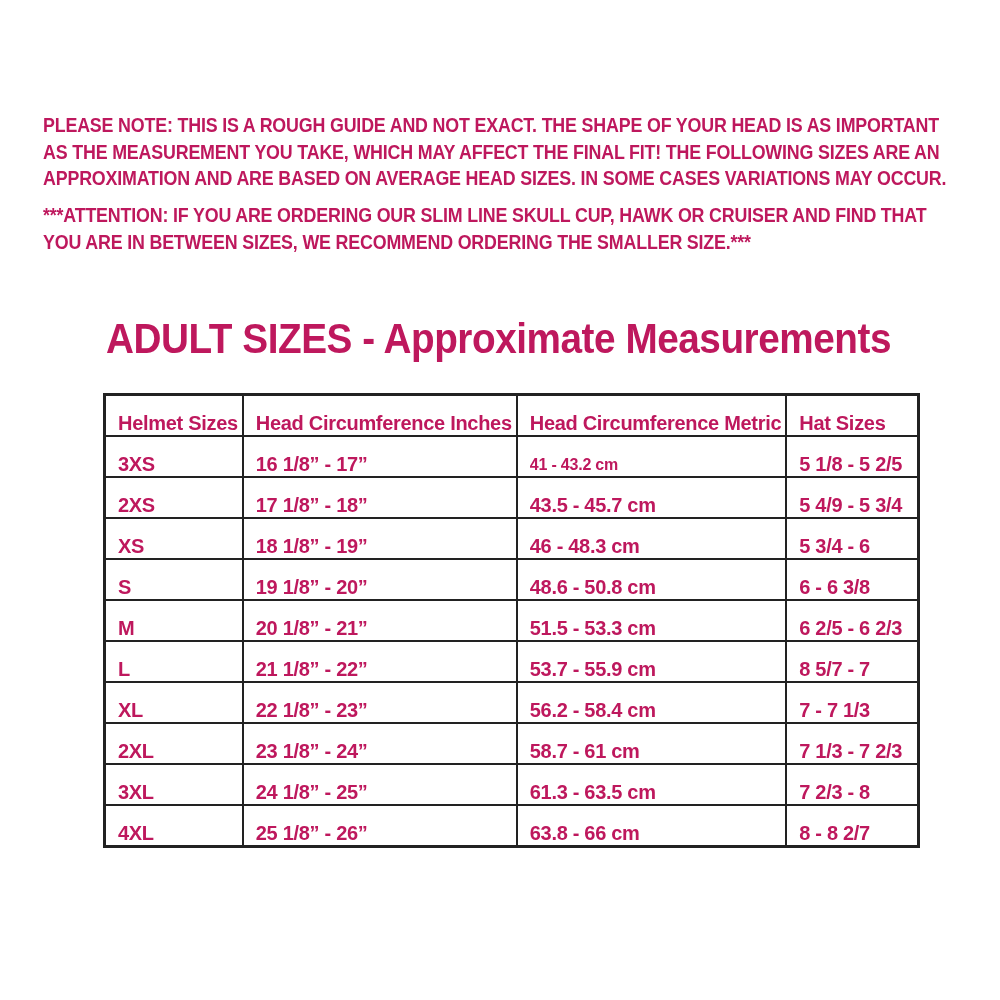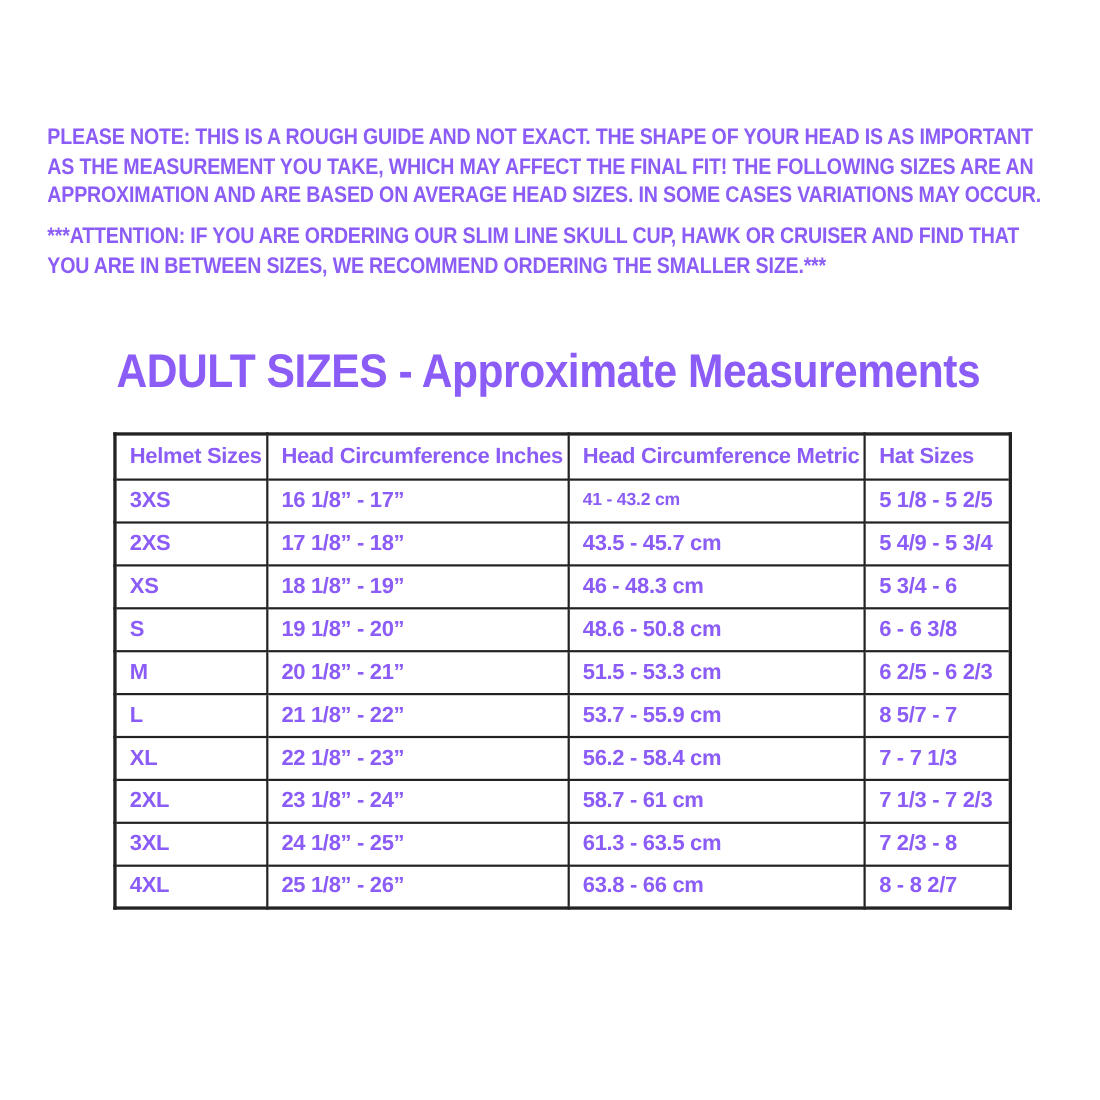--- a/index.html
+++ b/index.html
@@ -1,21 +1,21 @@
 <!DOCTYPE html>
 <html><head>
 <meta charset="utf-8">
 <style>
   html, body { margin: 0; padding: 0; background: #ffffff; }
   .page {
     position: relative;
     width: 1000px;
     height: 1000px;
     background: #ffffff;
-    color: #8b5cf6;
+    color: #be185d;
     font-family: "Liberation Sans", sans-serif;
     overflow: hidden;
   }
   .para {
     position: absolute;
     left: 43px;
     width: 1060px;
     font-weight: bold;
     font-size: 20.5px;
     line-height: 26.5px;
@@ -42,21 +42,21 @@
     left: 103px;
     top: 393px;
     border-collapse: collapse;
     table-layout: fixed;
     border: 3px solid #222222;
   }
   .size-table th, .size-table td {
     border: 2px solid #222222;
     text-align: left;
     vertical-align: middle;
-    padding: 0 4px 0 12px;
+    padding: 16px 4px 0 12px;
     font-weight: bold;
     font-size: 20px;
     letter-spacing: -0.3px;
     overflow: hidden;
     white-space: nowrap;
   }
   .size-table thead tr { height: 41px; }
   .size-table tbody tr { height: 39px; }
   
   .size-table tbody tr:first-child td:nth-child(3) { font-size: 16px; letter-spacing: -0.2px; }

